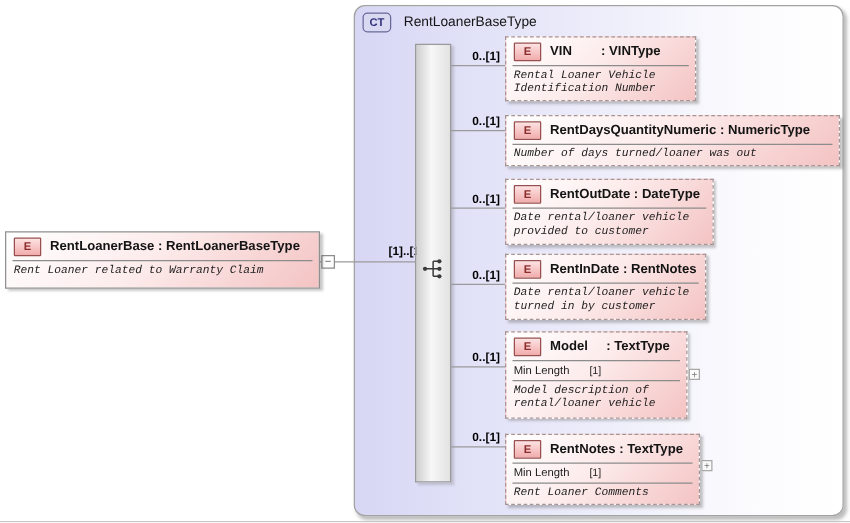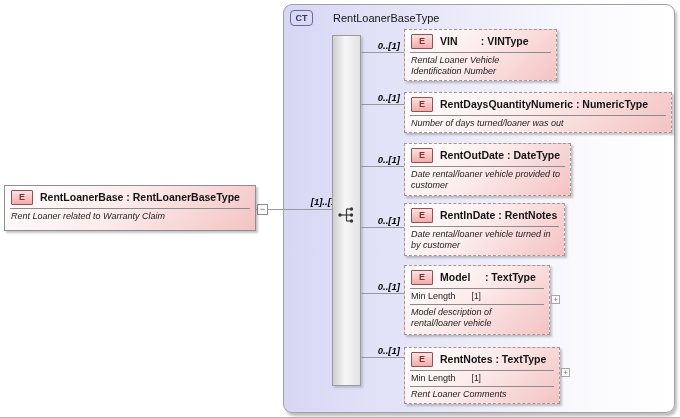--- a/index.html
+++ b/index.html
@@ -18,49 +18,49 @@
   .el-box.dashed{border:1px dashed #a79494;}
   .title-row{display:flex;align-items:center;gap:7px;padding:3px 5px 1px 6px;height:16px;}
   .e-icon{
     flex:0 0 auto;width:20px;height:13px;display:flex;align-items:center;justify-content:center;
     background:linear-gradient(180deg,#fde2e2,#f1acac);
     border:1px solid #97504f;border-radius:1px;
     font-size:9px;font-weight:bold;color:#8c2e2e;line-height:1;
   }
   .el-title{font-size:10.5px;font-weight:bold;color:#141414;white-space:pre;}
   .sep{border-top:1px solid #8c8c8c;margin:2px 5px 2px 5px;height:0;}
-  .ann{margin:0 6px;font-size:9px;font-style:italic;color:#1c1c1c;line-height:10.5px;}
+  .ann{margin:0 6px;font-size:9px;font-style:italic;color:#1c1c1c;line-height:10.5px;font-family:Liberation Mono, monospace;}
   .facet-row{display:flex;margin:0 6px;font-size:9px;color:#1c1c1c;line-height:11px;}
   .facet-label{}
   .facet-value{margin-left:16px;font-size:8.5px;}
   
   .ct-box{
     position:absolute;left:283px;top:4px;width:392px;height:409px;box-sizing:border-box;
     background:linear-gradient(to right,#d7d7f5 0%,#e6e6f9 35%,#fbfbfe 80%,#ffffff 100%);
     border:1px solid #a2a2a2;border-radius:9px;
     box-shadow:2px 3px 3px rgba(90,90,90,.4);
   }
-  .ct-header{position:absolute;left:6px;top:5px;display:flex;align-items:center;gap:20px;}
+  .ct-header{position:absolute;left:6px;top:5px;display:flex;align-items:center;gap:10px;}
   .ct-badge{
     width:21px;height:14px;display:flex;align-items:center;justify-content:center;
     background:#d9d9f2;border:1px solid #68689c;border-radius:4px;
     font-size:9px;font-weight:bold;color:#32327c;line-height:1;
   }
   .ct-title{font-size:11px;font-weight:normal;color:#141414;}
   
   .seq-bar{
     position:absolute;left:332px;top:35px;width:29px;height:351px;box-sizing:border-box;
     background:linear-gradient(to right,#cfcfcf 0%,#f7f7f7 45%,#e2e2e2 100%);
     border:1px solid #9a9a9a;
     box-shadow:2px 2px 2px rgba(90,90,90,.25);
   }
   .seq-icon{position:absolute;left:4px;top:169px;}
   
   .hline{position:absolute;height:1px;background:#9a9a9a;}
-  .card{position:absolute;font-size:9.5px;font-weight:bold;font-style:italic;color:#000;}
+  .card{position:absolute;font-size:9.5px;font-weight:bold;color:#000;}
   .toggle{
     position:absolute;width:11px;height:11px;box-sizing:border-box;background:#ffffff;
     border:1px solid #8c8c8c;display:flex;align-items:center;justify-content:center;
     font-size:9px;line-height:1;color:#555;
   }
   .plus{
     position:absolute;width:9px;height:9px;box-sizing:border-box;background:#fafafa;
     border:1px solid #a7a7a7;display:flex;align-items:center;justify-content:center;
     font-size:8px;line-height:1;color:#777;
   }

